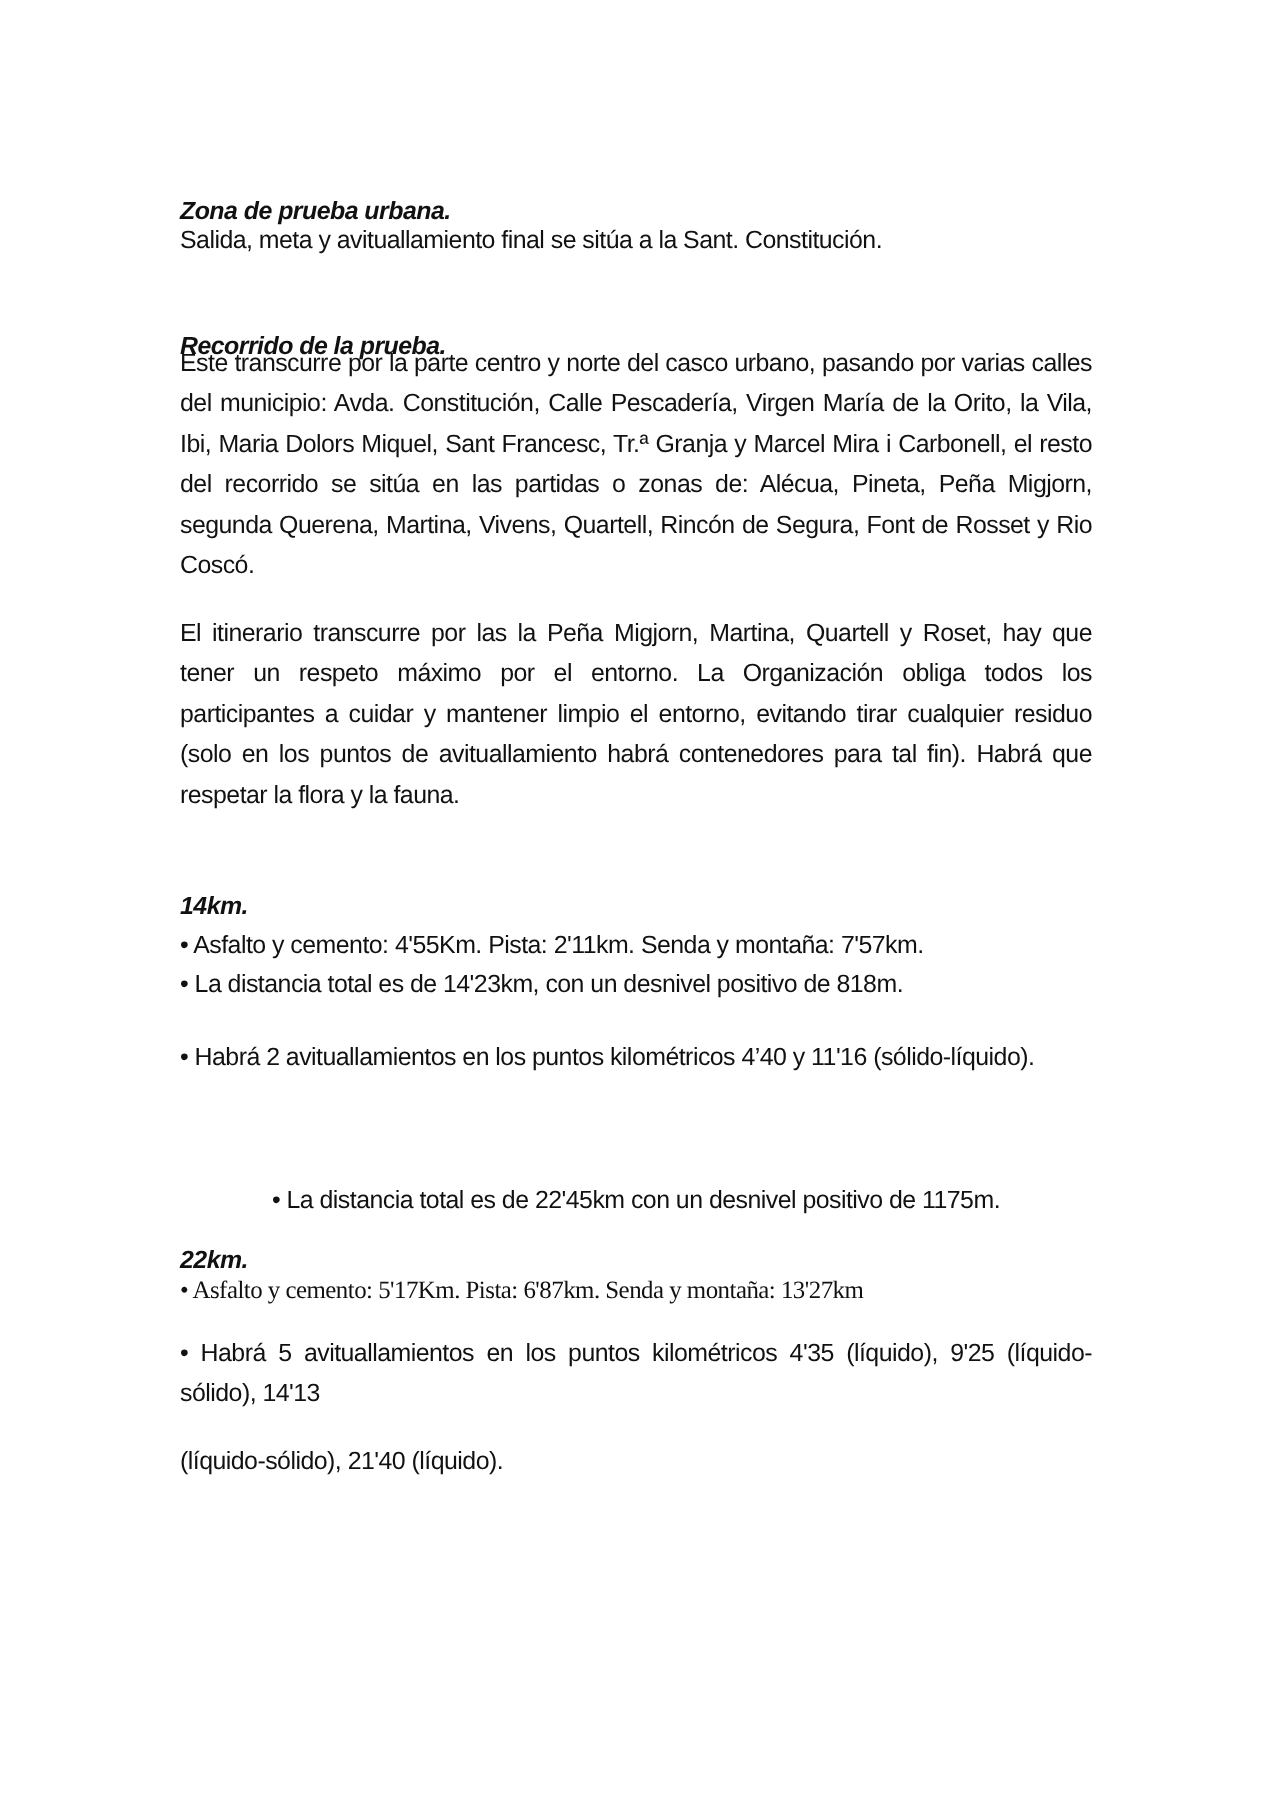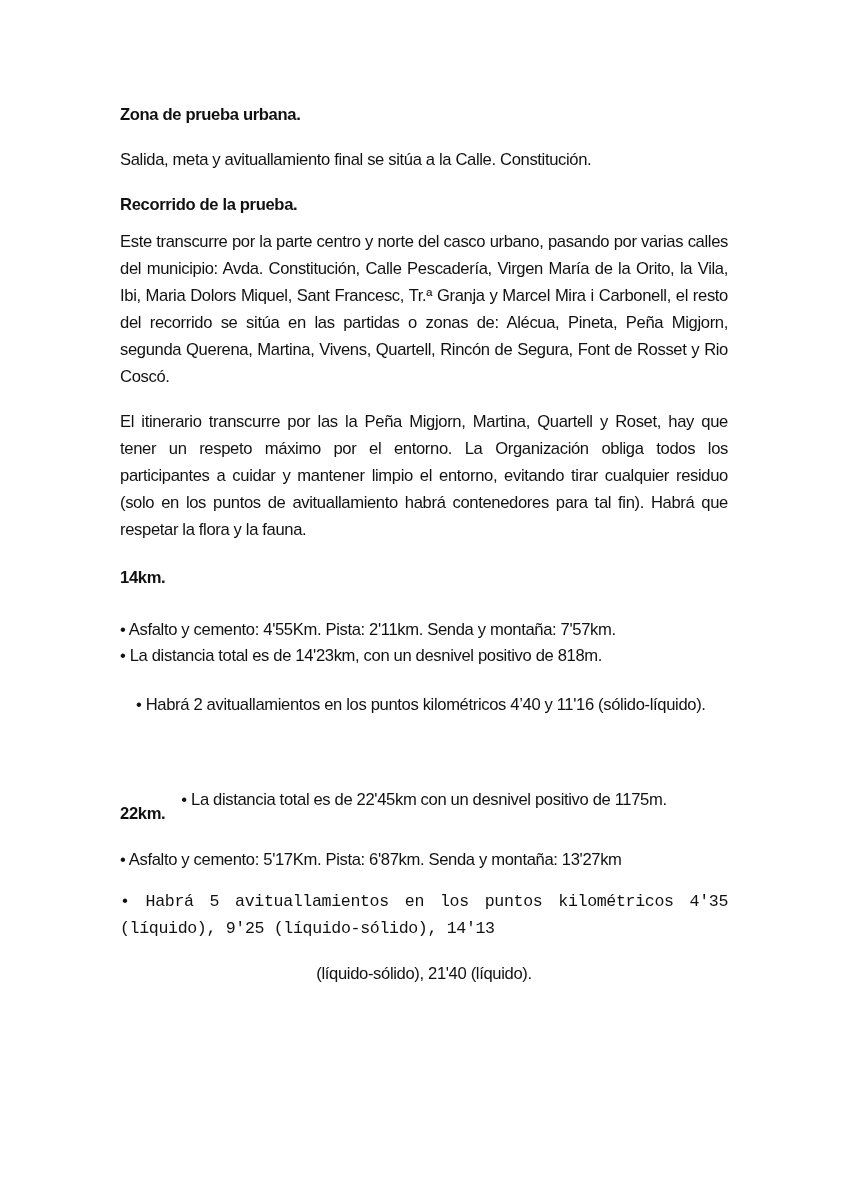--- a/index.html
+++ b/index.html
@@ -29,48 +29,50 @@
       position: absolute;
       left: 0;
       width: 608px;
     }
     .justify {
       text-align: justify;
       text-align-last: left;
     }
     .heading {
       font-weight: bold;
+      font-style: italic;
+      margin-top: 26px;
     }
   </style>
 </head>
 <body>
 
 <div class="page">
 
   <p class="txt heading" style="top:101px;">Zona de prueba urbana.</p>
 
-  <p class="txt" style="top:146px;">Salida, meta y avituallamiento final se sitúa a la Calle. Constitución.</p>
+  <p class="txt" style="top:146px;">Salida, meta y avituallamiento final se sitúa a la Sant. Constitución.</p>
 
   <p class="txt heading" style="top:191px;">Recorrido de la prueba.</p>
 
   <p class="txt justify" style="top:228px;">Este transcurre por la parte centro y norte del casco urbano, pasando por varias calles del municipio: Avda. Constitución, Calle Pescadería, Virgen María de la Orito, la Vila, Ibi, Maria Dolors Miquel, Sant Francesc, Tr.ª Granja y Marcel Mira i Carbonell, el resto del recorrido se sitúa en las partidas o zonas de: Alécua, Pineta, Peña Migjorn, segunda Querena, Martina, Vivens, Quartell, Rincón de Segura, Font de Rosset y Rio Coscó.</p>
 
   <p class="txt justify" style="top:408px;">El itinerario transcurre por las la Peña Migjorn, Martina, Quartell y Roset, hay que tener un respeto máximo por el entorno. La Organización obliga todos los participantes a cuidar y mantener limpio el entorno, evitando tirar cualquier residuo (solo en los puntos de avituallamiento habrá contenedores para tal fin). Habrá que respetar la flora y la fauna.</p>
 
   <p class="txt heading" style="top:564px;">14km.</p>
 
   <p class="txt" style="top:642px;">• La distancia total es de 14'23km, con un desnivel positivo de 818m.</p>
 
   <p class="txt" style="top:616px;">• Asfalto y cemento: 4'55Km. Pista: 2'11km. Senda y montaña: 7'57km.</p>
 
-  <p class="txt" style="top:691px;margin-left:16px;">• Habrá 2 avituallamientos en los puntos kilométricos 4’40 y 11'16 (sólido-líquido).</p>
+  <p class="txt" style="top:691px;">• Habrá 2 avituallamientos en los puntos kilométricos 4’40 y 11'16 (sólido-líquido).</p>
 
   <p class="txt heading" style="top:800px;">22km.</p>
 
   <p class="txt" style="top:786px;text-align:center;">• La distancia total  es de 22'45km con un desnivel positivo de 1175m.</p>
 
-  <p class="txt" style="top:846px;">• Asfalto y cemento: 5'17Km. Pista: 6'87km. Senda y montaña: 13'27km</p>
+  <p class="txt" style="top:846px;font-family:Liberation Serif, serif;">• Asfalto y cemento: 5'17Km. Pista: 6'87km. Senda y montaña: 13'27km</p>
 
-  <p class="txt justify" style="top:888px;font-family:Liberation Mono, monospace;">• Habrá 5 avituallamientos en los puntos kilométricos 4'35 (líquido), 9'25 (líquido-sólido), 14'13</p>
+  <p class="txt justify" style="top:888px;">• Habrá 5 avituallamientos en los puntos kilométricos 4'35 (líquido), 9'25 (líquido-sólido), 14'13</p>
 
-  <p class="txt" style="top:960px;text-align:center;">(líquido-sólido), 21'40 (líquido).</p>
+  <p class="txt" style="top:960px;">(líquido-sólido), 21'40 (líquido).</p>
 
 </div>
 
 </body></html>

